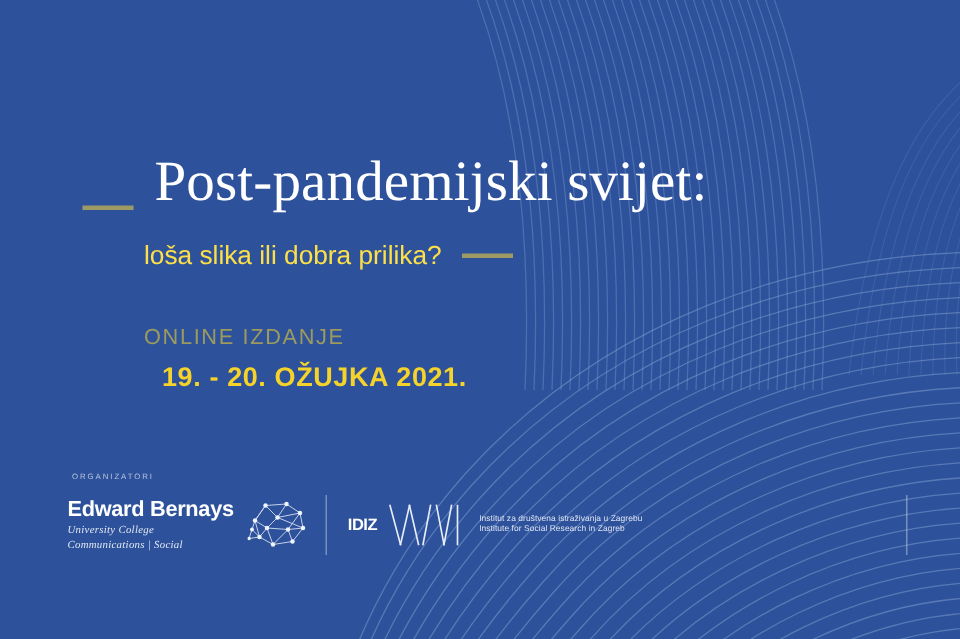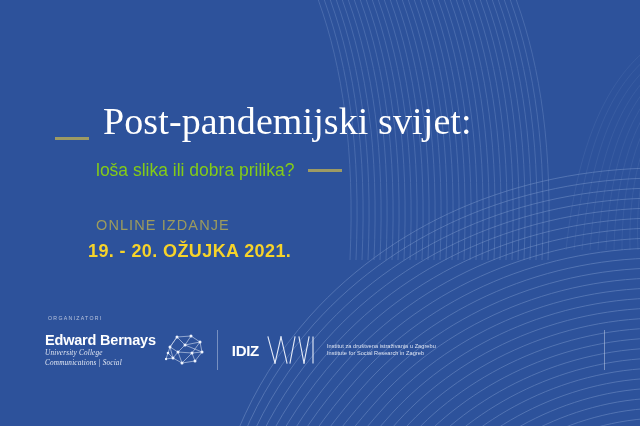--- a/index.html
+++ b/index.html
@@ -71,21 +71,21 @@
   #subtitle-row {
     position: absolute;
     left: 96px;
     top: 160px;
     display: flex;
     align-items: center;
   }
   #subtitle {
     font-family: "Liberation Sans", sans-serif;
     font-size: 17.5px;
-    color: #84cc16;
+    color: #fde047;
     white-space: nowrap;
     font-weight: 400;
     text-align: right;
   }
   #subtitle-dash {
     width: 34px;
     height: 3px;
     background: #9d9a63;
     margin-left: 14px;
     flex: 0 0 auto;
@@ -96,21 +96,21 @@
     position: absolute;
     left: 96px;
     top: 217px;
     font-size: 14.5px;
     letter-spacing: 1.1px;
     color: #9c9b5d;
     white-space: nowrap;
   }
   #event-date {
     position: absolute;
-    left: 88px;
+    left: 108px;
     top: 241px;
     font-size: 18px;
     font-weight: bold;
     letter-spacing: .4px;
     color: #f6d32a;
     white-space: nowrap;
   }
 
   
   #organizers-label {
@@ -168,21 +168,21 @@
   }
 
   
   #org-idiz {
     display: flex;
     align-items: center;
     flex: 0 0 auto;
     padding: 0 10px 0 14px;
   }
   #idiz-name {
-    font-size: 15px;
+    font-size: 11px;
     font-weight: bold;
     color: #ffffff;
     letter-spacing: -.3px;
   }
   #idiz-mark { margin: 0 7px; flex: 0 0 auto; }
   #idiz-text { line-height: 1.25; }
   #idiz-hr, #idiz-en {
     font-size: 5.6px;
     color: #dfe5f3;
     white-space: nowrap;

